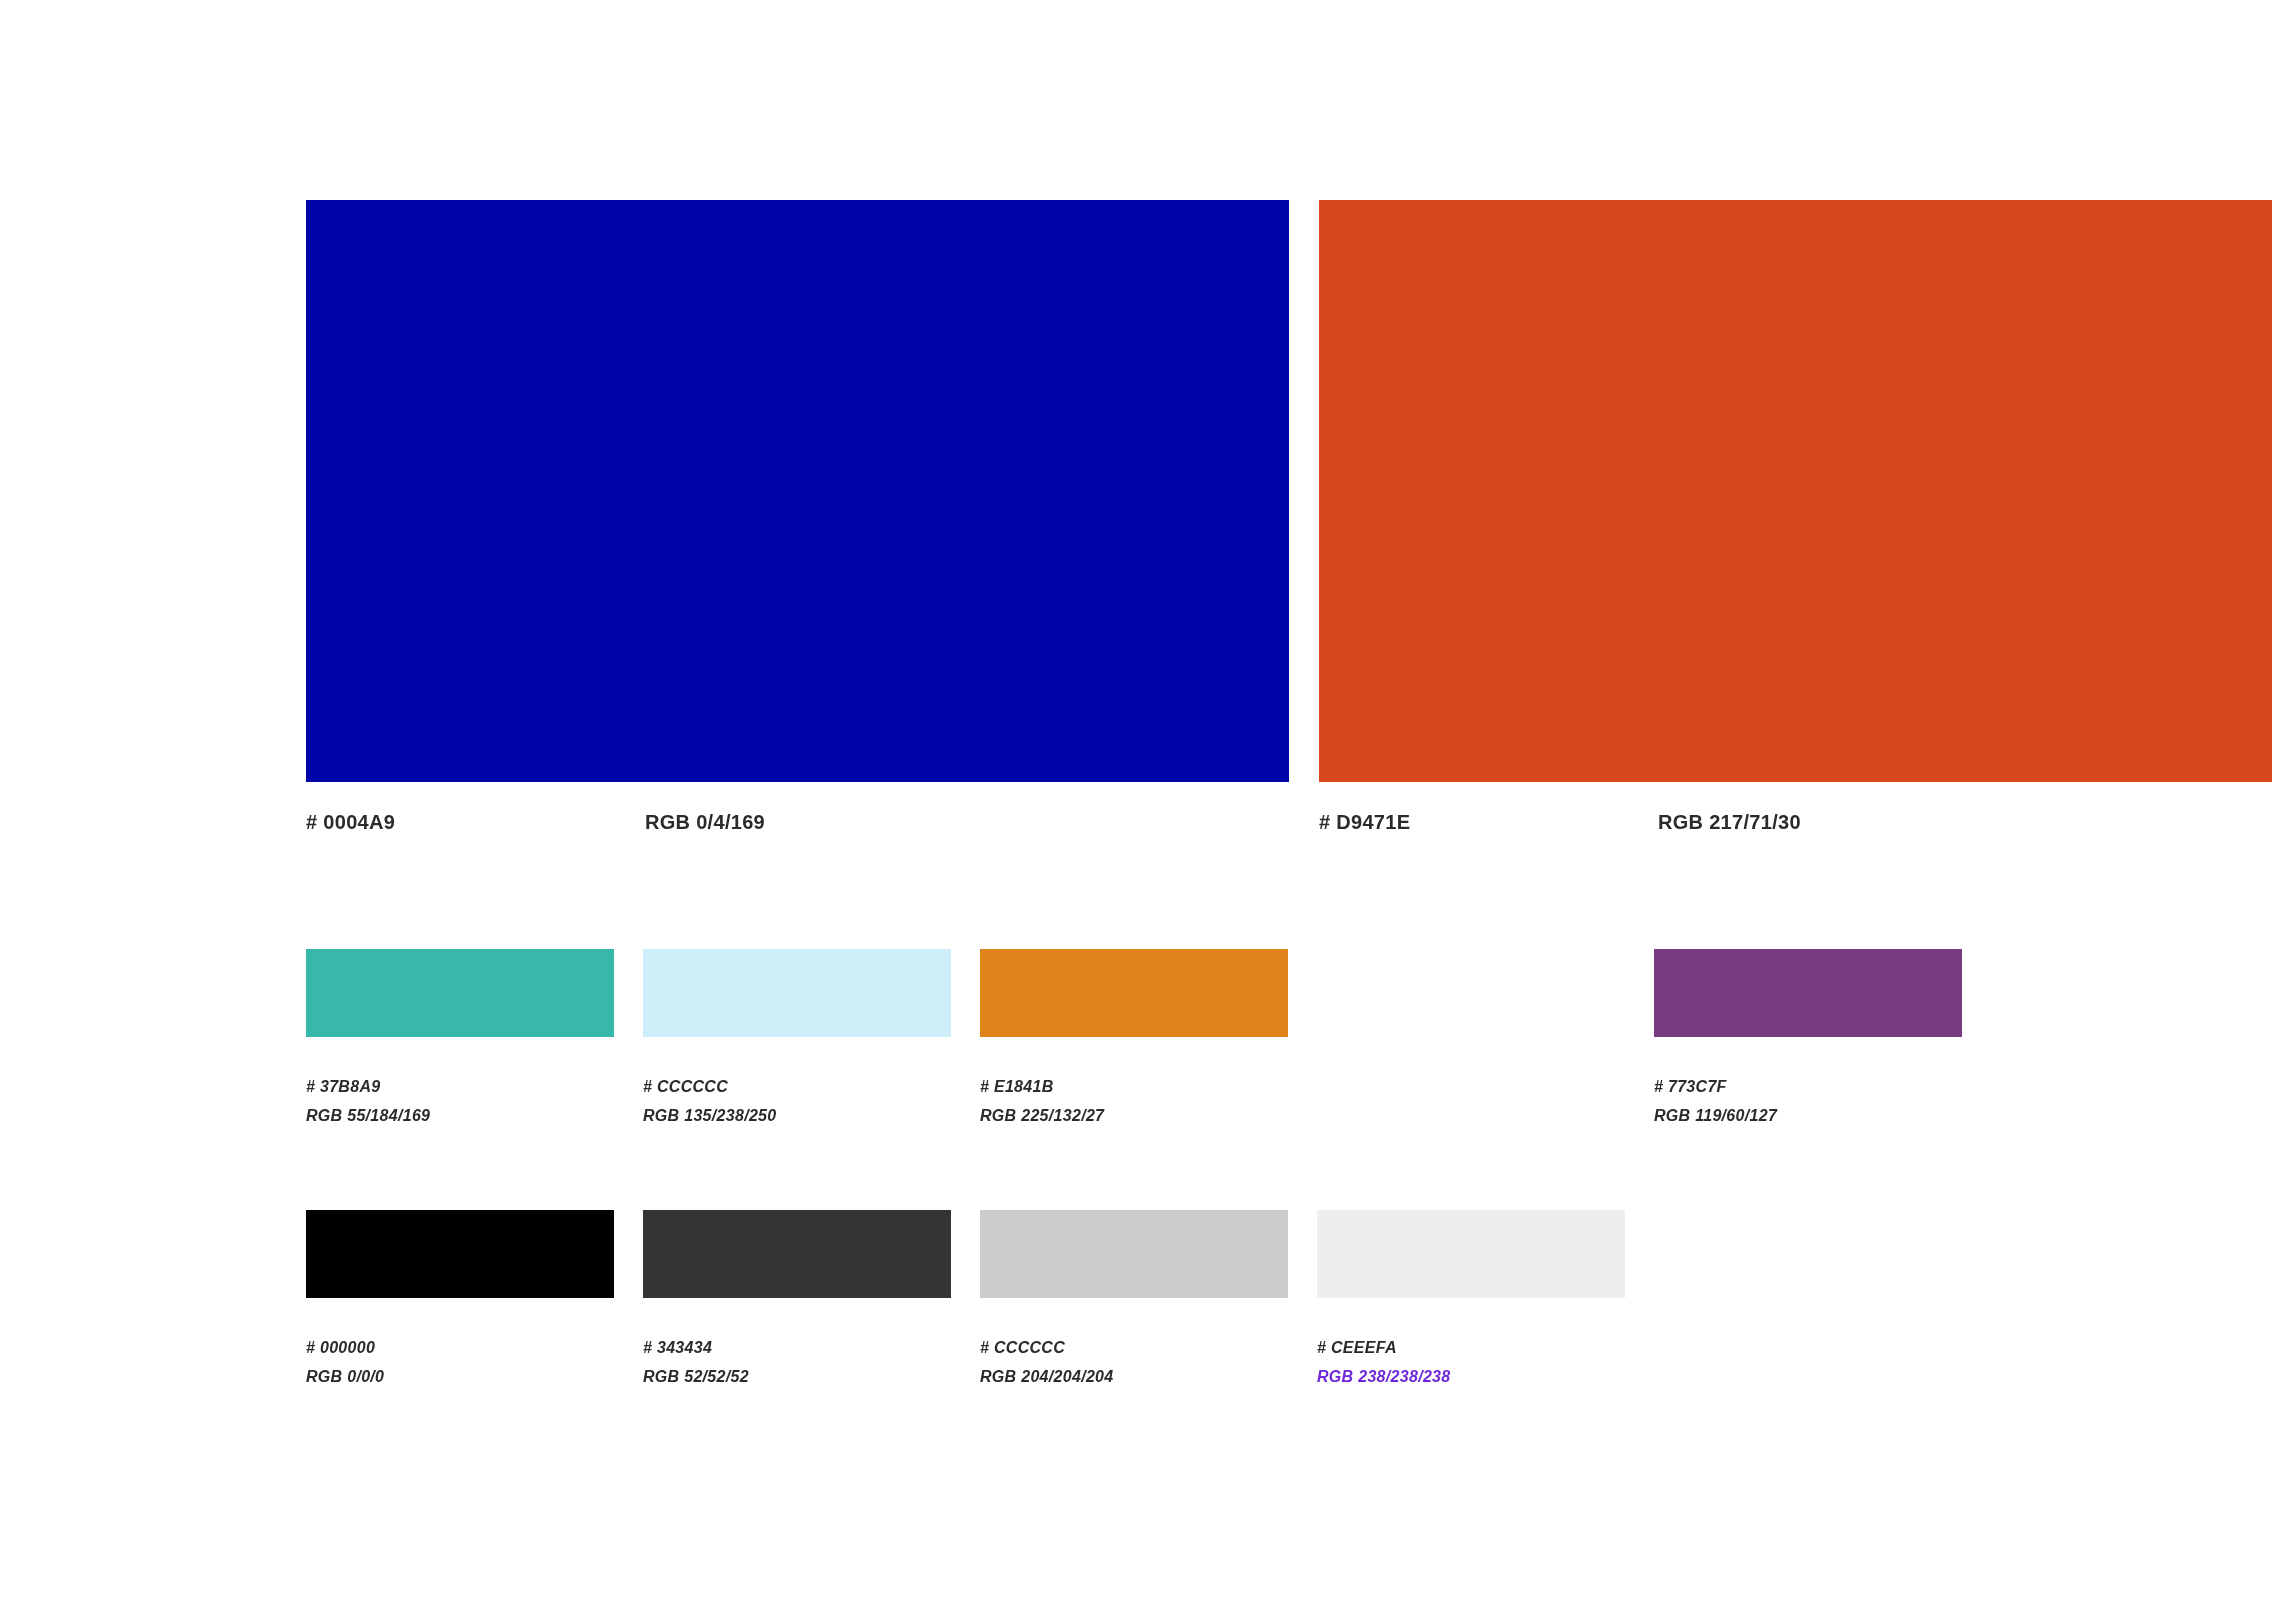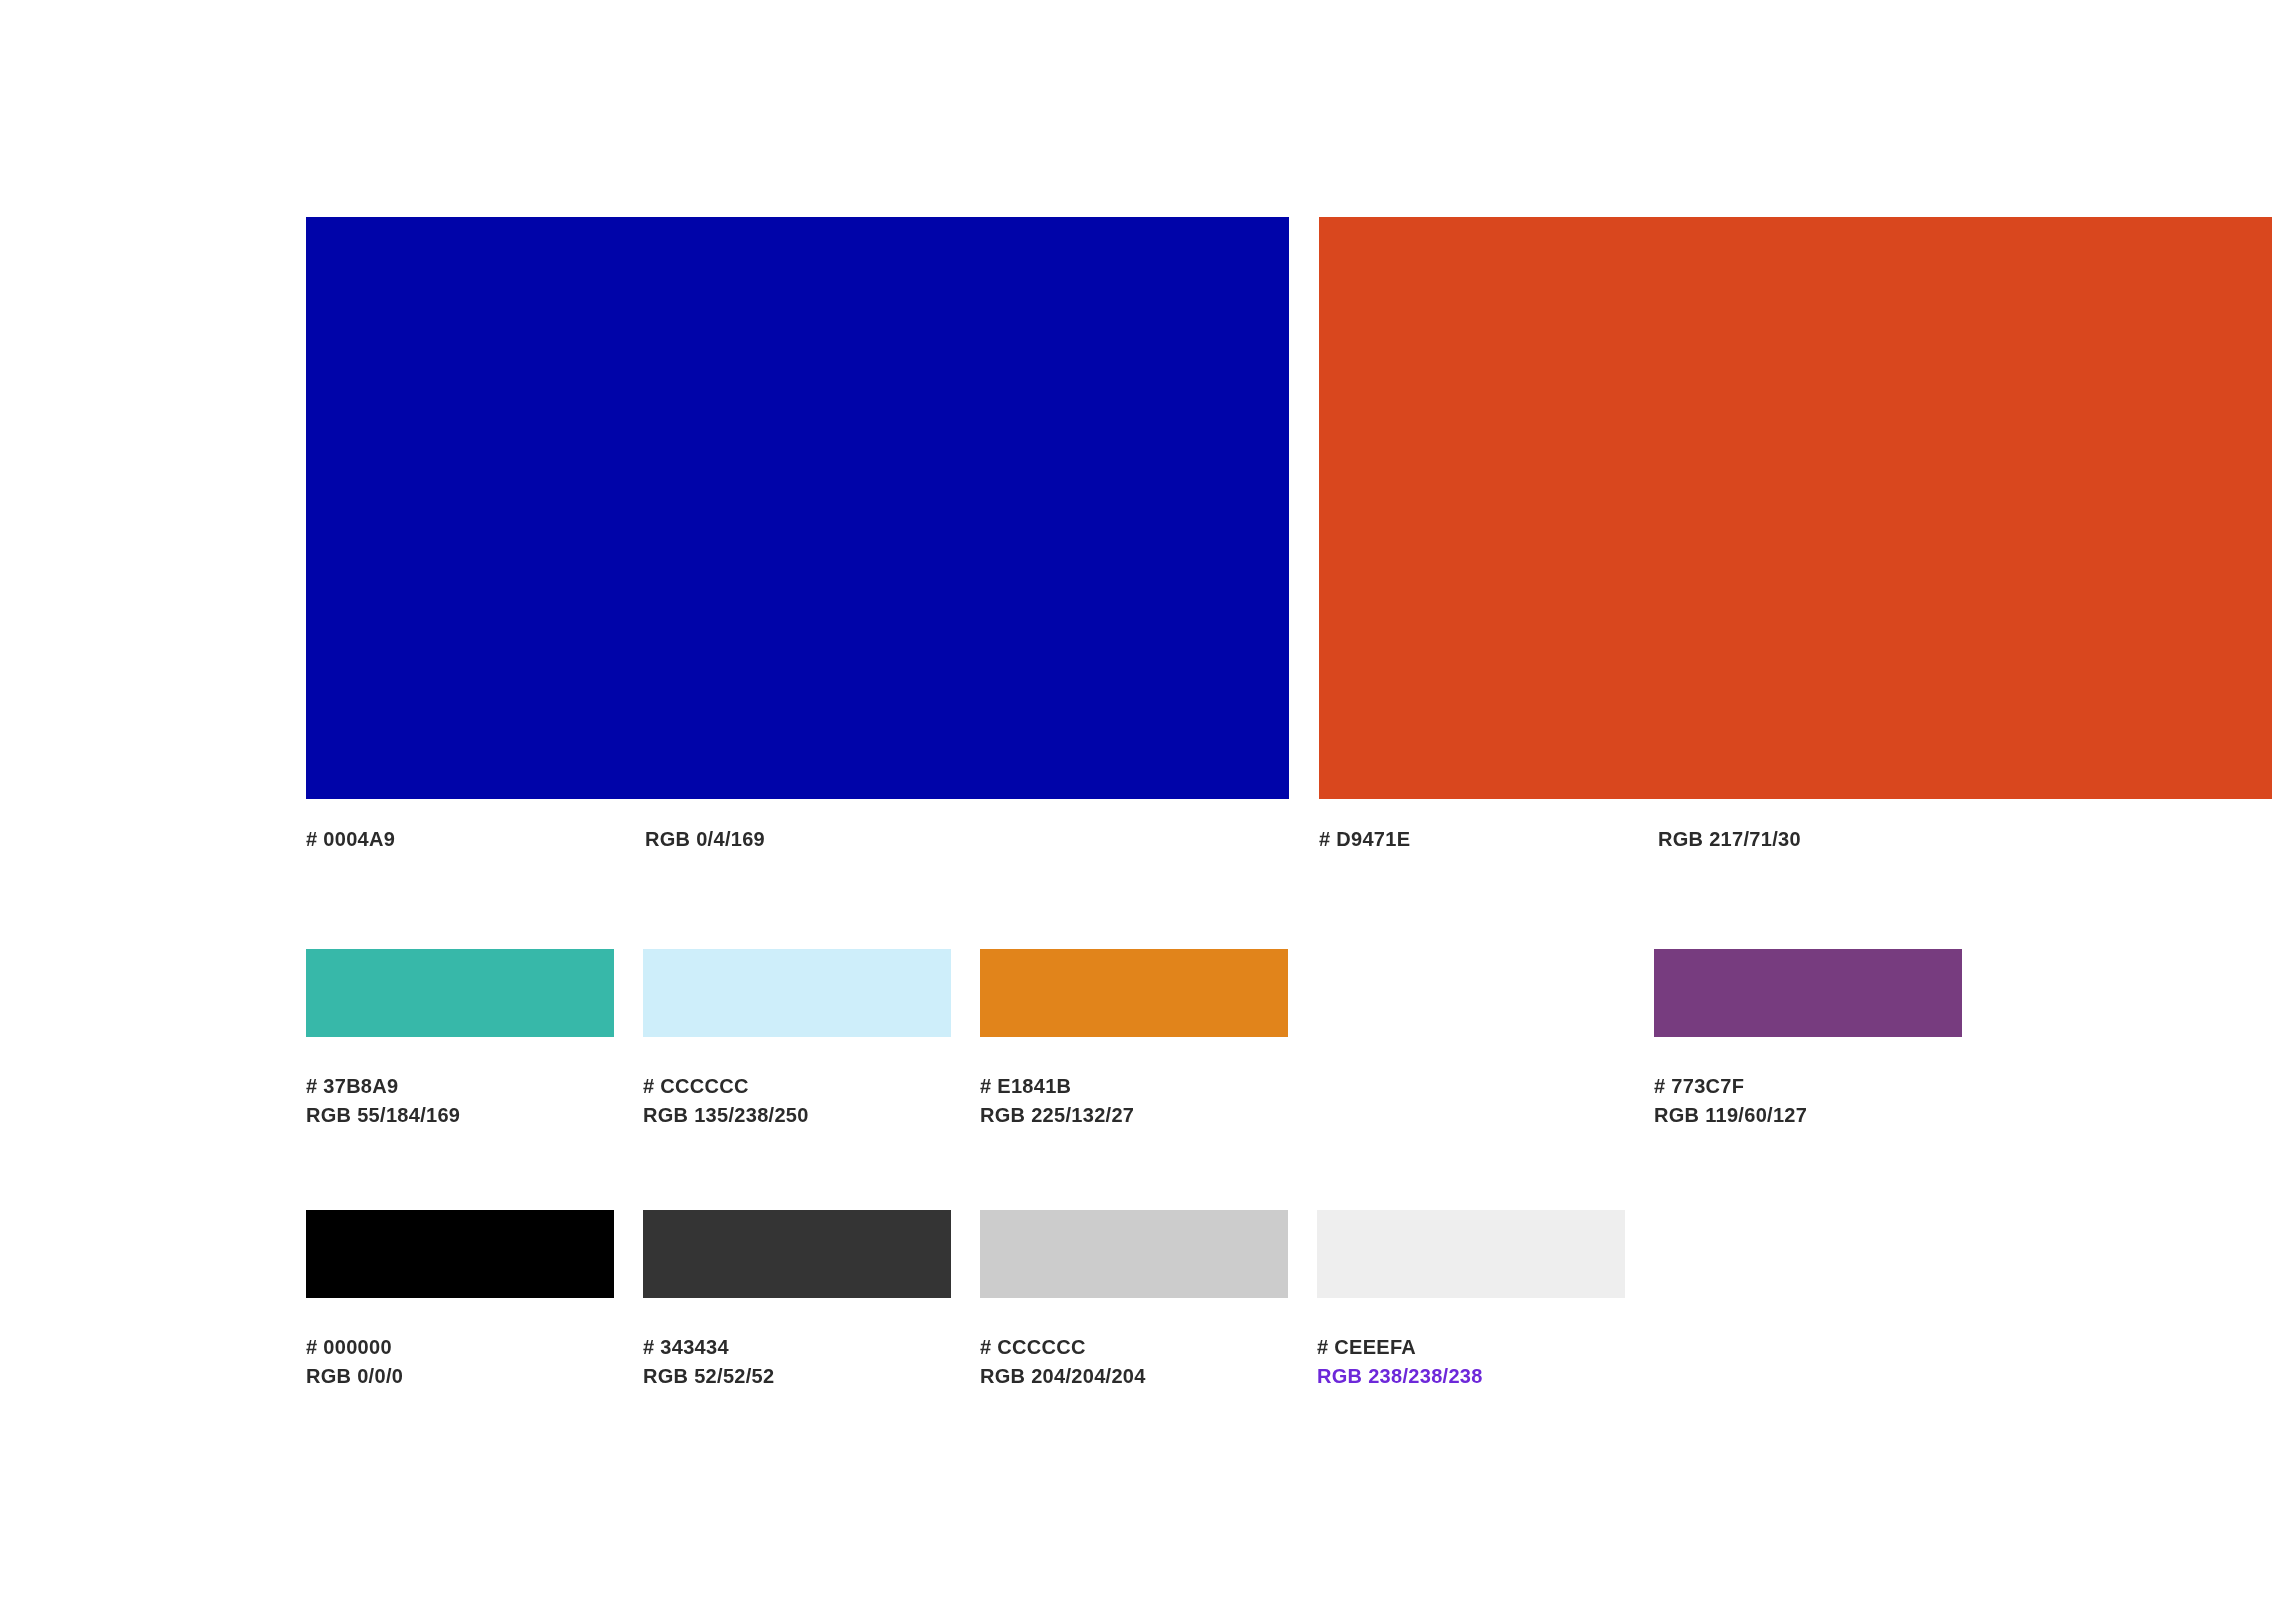--- a/index.html
+++ b/index.html
@@ -39,21 +39,21 @@
   
   .row-hero {
     position: absolute;
     top: 200px;
     left: 306px;
     width: 1659px;
     height: 655px;
   }
   .hero-item {
     position: absolute;
-    top: 17px;
+    top: 0;
     width: 889px;
   }
   .hero-item.hero-1 { left: 0; }
   .hero-item.hero-2 { left: 1013px; }
 
   .hero-chip {
     width: 983px;
     height: 582px;
   }
   .hero-labels {
@@ -99,22 +99,23 @@
   .grid-item.col-4 { left: 1348px; }
 
   .grid-chip {
     width: 308px;
     height: 88px;
   }
   .grid-labels {
     margin-top: 35px;
   }
   .grid-labels .swatch-label {
-    font-size: 20px;
+    font-size: 16px;
     line-height: 29px;
+    font-style: italic;
   }
 </style>
 </head>
 <body style="background: rgb(255, 255, 255);">
 
 <div class="palette-sheet">
 
   <div class="row-hero">
 
     <div class="hero-item hero-1">

